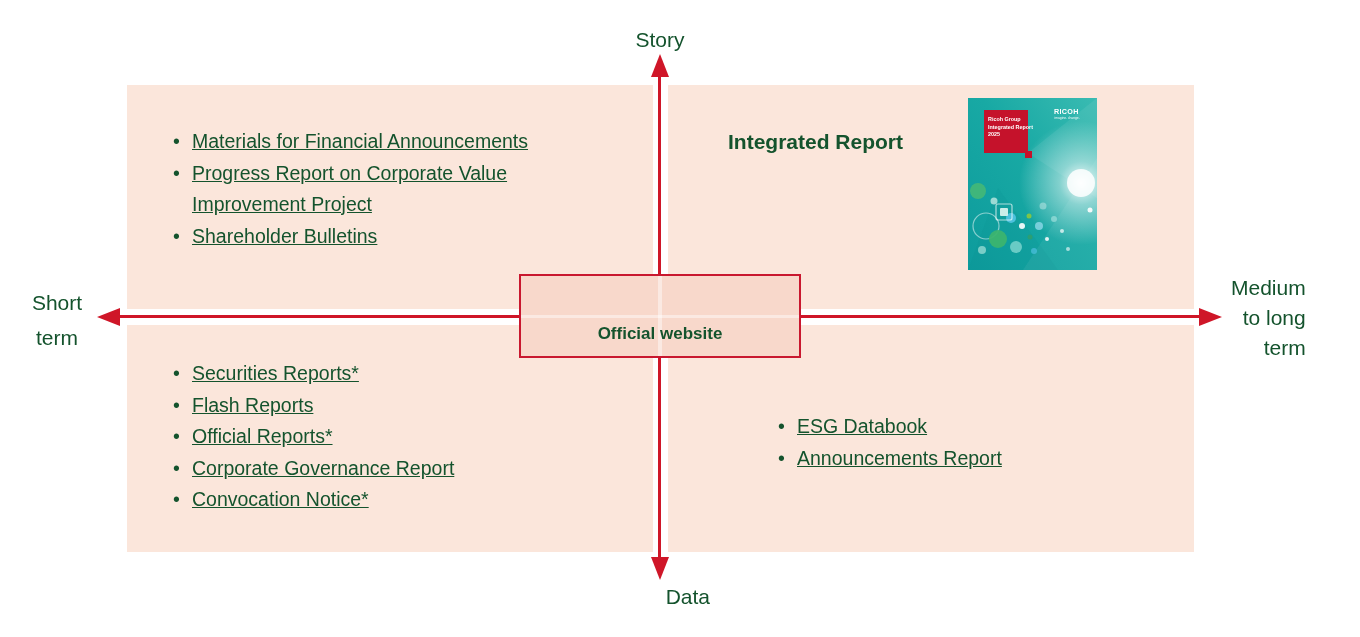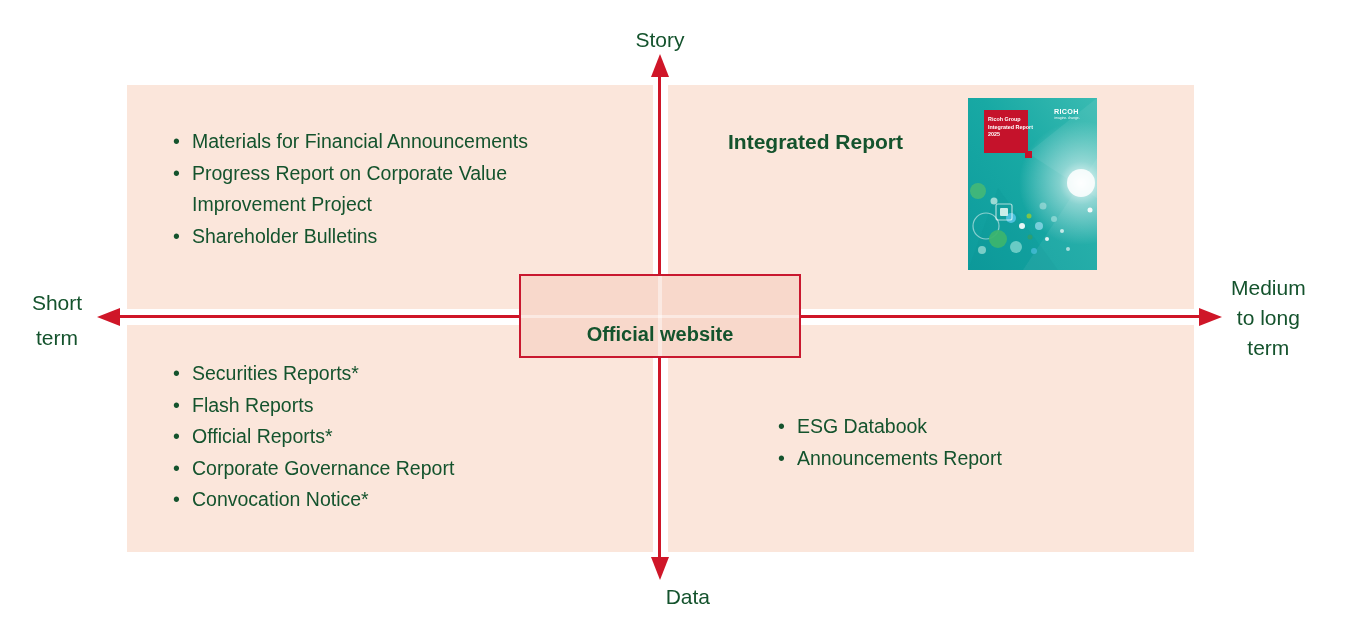--- a/index.html
+++ b/index.html
@@ -20,39 +20,39 @@
   .ah { position:absolute; width:0; height:0; }
   .ah-up    { left:651px; top:54px;  border-left:9px solid transparent; border-right:9px solid transparent; border-bottom:23px solid #cf1628; }
   .ah-down  { left:651px; top:557px; border-left:9px solid transparent; border-right:9px solid transparent; border-top:23px solid #cf1628; }
   .ah-left  { left:97px;  top:308px; border-top:9px solid transparent; border-bottom:9px solid transparent; border-right:23px solid #cf1628; }
   .ah-right { left:1199px;top:308px; border-top:9px solid transparent; border-bottom:9px solid transparent; border-left:23px solid #cf1628; }
 
   .axis-label { position:absolute; font-size:21px; line-height:30px; white-space:pre-line; }
   .lbl-story  { left:610px; top:25px;  width:100px; text-align:center; }
   .lbl-data   { left:610px; top:582px; width:100px; text-align:right; }
   .lbl-short  { left:16px;  top:285px; width:82px;  text-align:center; line-height:35px; }
-  .lbl-medium { left:1231px; top:273px; text-align:center; }
+  .lbl-medium { left:1231px; top:273px; text-align:right; }
 
-  .blist { list-style:none; margin:0; padding:0; position:absolute; font-size:19.5px; line-height:31.5px; }
+  .blist { list-style:none; margin:0; padding:0; position:absolute; font-size:19.5px; line-height:31.5px;text-decoration:underline; }
   .blist li { position:relative; padding-left:20px; white-space:pre-line; }
   .blist li::before { content:"\2022"; position:absolute; left:1px; }
   .list-tl { left:172px; top:126px; }
   .list-bl { left:172px; top:358px; }
   .list-br { left:777px; top:411px; }
 
   .tr-label { position:absolute; left:728px; top:130px; font-size:21px; font-weight:700; }
 
   .center-box {
     position:absolute; left:519px; top:274px; width:282px; height:84px;
     box-sizing:border-box; background:#f8d8cb; border:2px solid #c9182f;
     display:flex; align-items:center; justify-content:center; z-index:5;
   }
   .center-box::before { content:""; position:absolute; left:calc(50% - 2px); top:0; width:4px; height:100%; background:rgba(255,255,255,0.45); }
   .center-box::after  { content:""; position:absolute; top:calc(50% - 1.5px); left:0; height:3px; width:100%; background:rgba(255,255,255,0.45); }
-  .center-box span { position:relative; z-index:2; font-size:20px; font-weight:700;margin-top:36px; }
+  .center-box span { position:relative; z-index:2; font-size:17px; font-weight:700;margin-top:36px; }
 
   .cover { position:absolute; left:968px; top:98px; width:129px; height:172px; }
 </style>
 </head>
 <body>
 
 <div class="stage">
 
   <div class="quad q-tl"></div>
   <div class="quad q-tr"></div>

